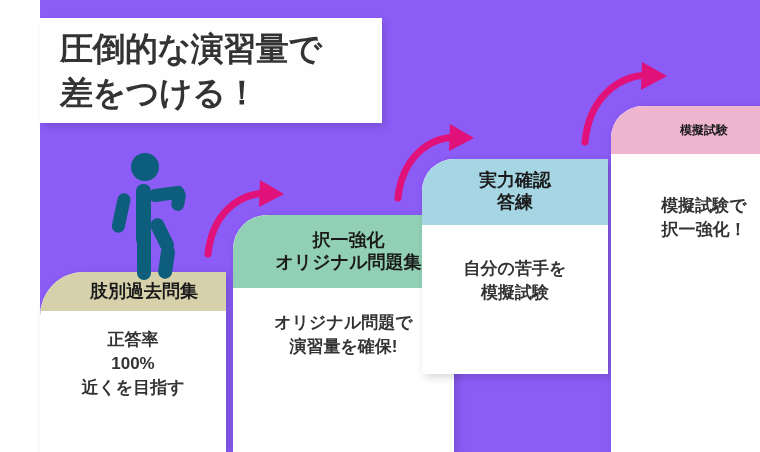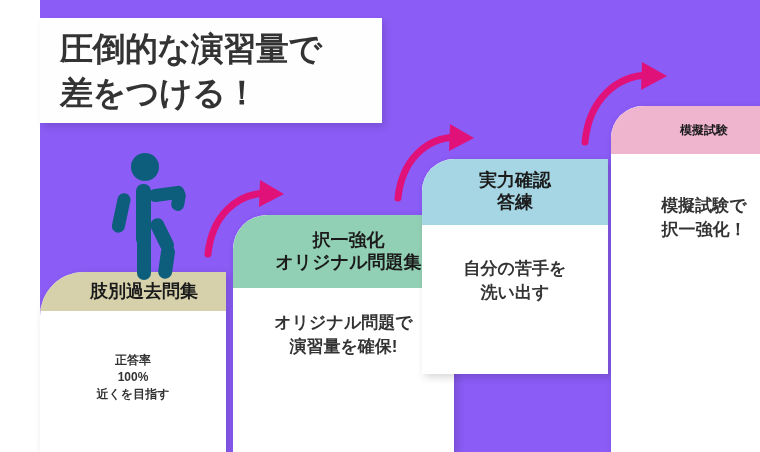--- a/index.html
+++ b/index.html
@@ -90,22 +90,22 @@
     box-shadow: 3px 3px 8px rgba(0,0,0,0.15);
   }
   #card-1 .card-header {
     height: 39px;
     background: #d6d1ab;
     border-top-left-radius: 44px;
     font-size: 18px;
     padding-left: 22px;
   }
   #card-1 .card-body {
-    top: 80px;
-    font-size: 12px;
+    top: 56px;
+    font-size: 17px;
   }
 
   
   #card-2 {
     left: 193px; top: 215px;
     width: 221px; height: 237px;
     border-top-left-radius: 34px;
   }
   #card-2 .card-header {
     height: 73px;
@@ -230,21 +230,21 @@
     <div class="card-header">択一強化
 オリジナル問題集</div>
     <div class="card-body">オリジナル問題で
 演習量を確保!</div>
   </div>
 
   <div class="card" id="card-3">
     <div class="card-header">実力確認
 答練</div>
     <div class="card-body">自分の苦手を
-洗い出す</div>
+模擬試験</div>
   </div>
 
   <div class="card" id="card-4">
     <div class="card-header">模擬試験</div>
     <div class="card-body">模擬試験で
 択一強化！</div>
   </div>
 
 </div>
 

